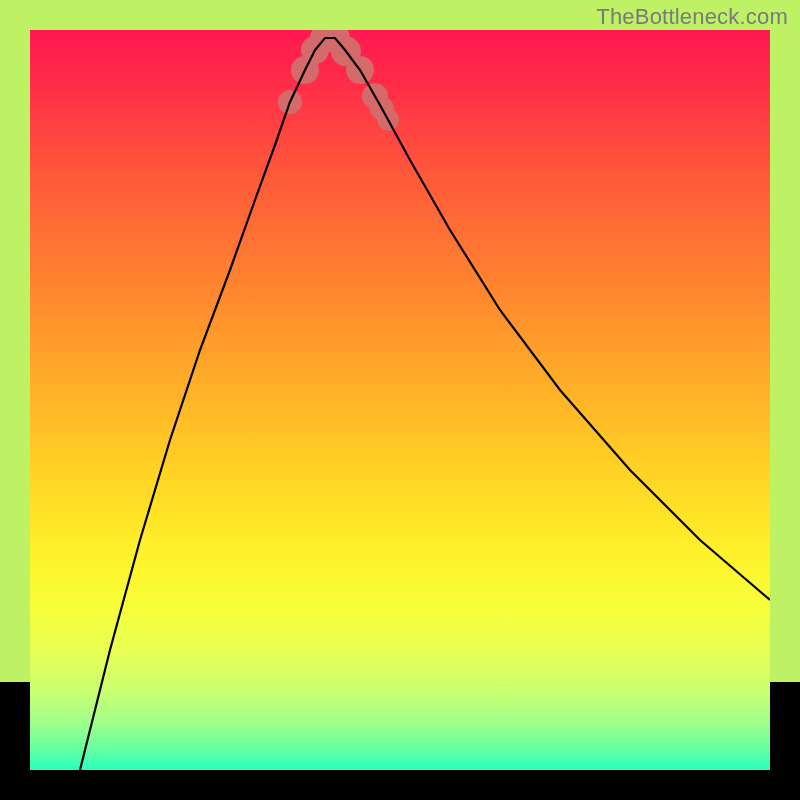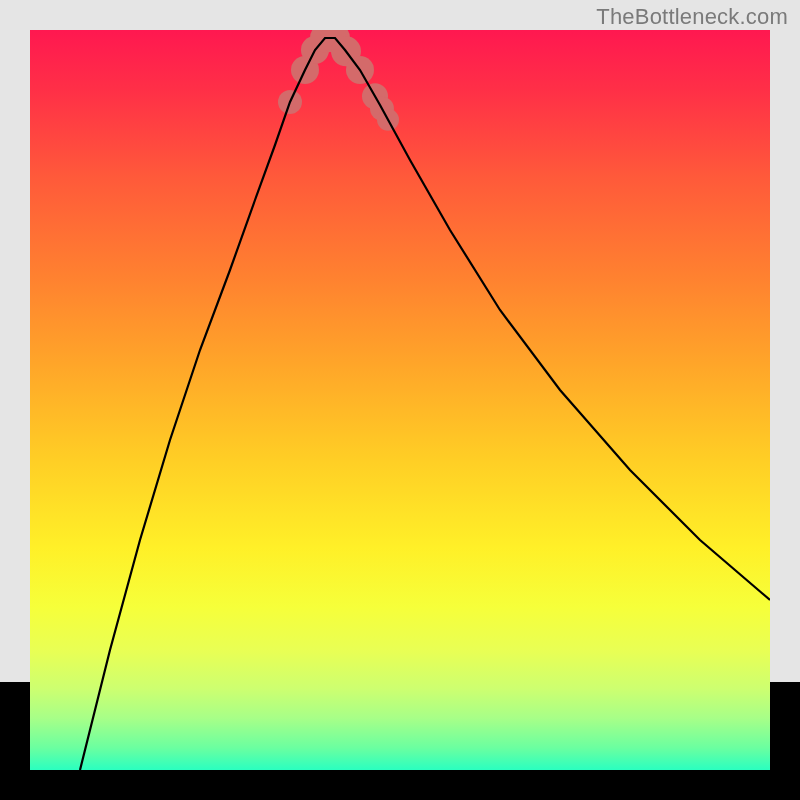--- a/index.html
+++ b/index.html
@@ -10,21 +10,21 @@
     background: #000;
     font-family: Arial, Helvetica, sans-serif;
     overflow: hidden;
   }
   .frame {
     position: absolute;
     left: 0;
     top: 0;
     width: 800px;
     height: 682px;
-    background: #e5e5e5;
+    background: #bef264;
   }
   .watermark {
     position: absolute;
     top: 4px;
     right: 12px;
     color: #7a7a7a;
     font-size: 22px;
     font-weight: 500;
     letter-spacing: 0.2px;
     z-index: 10;

